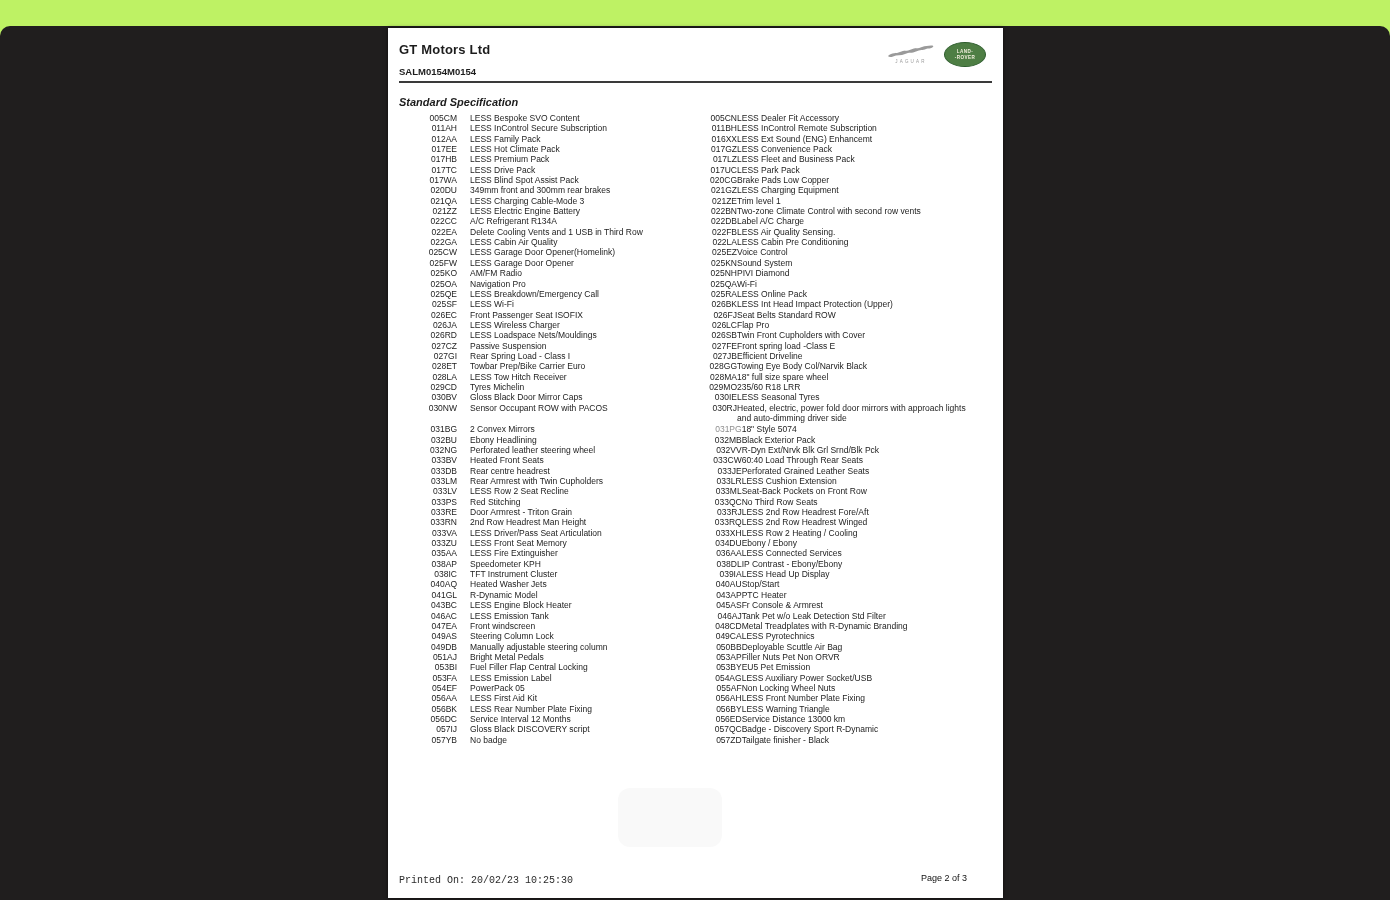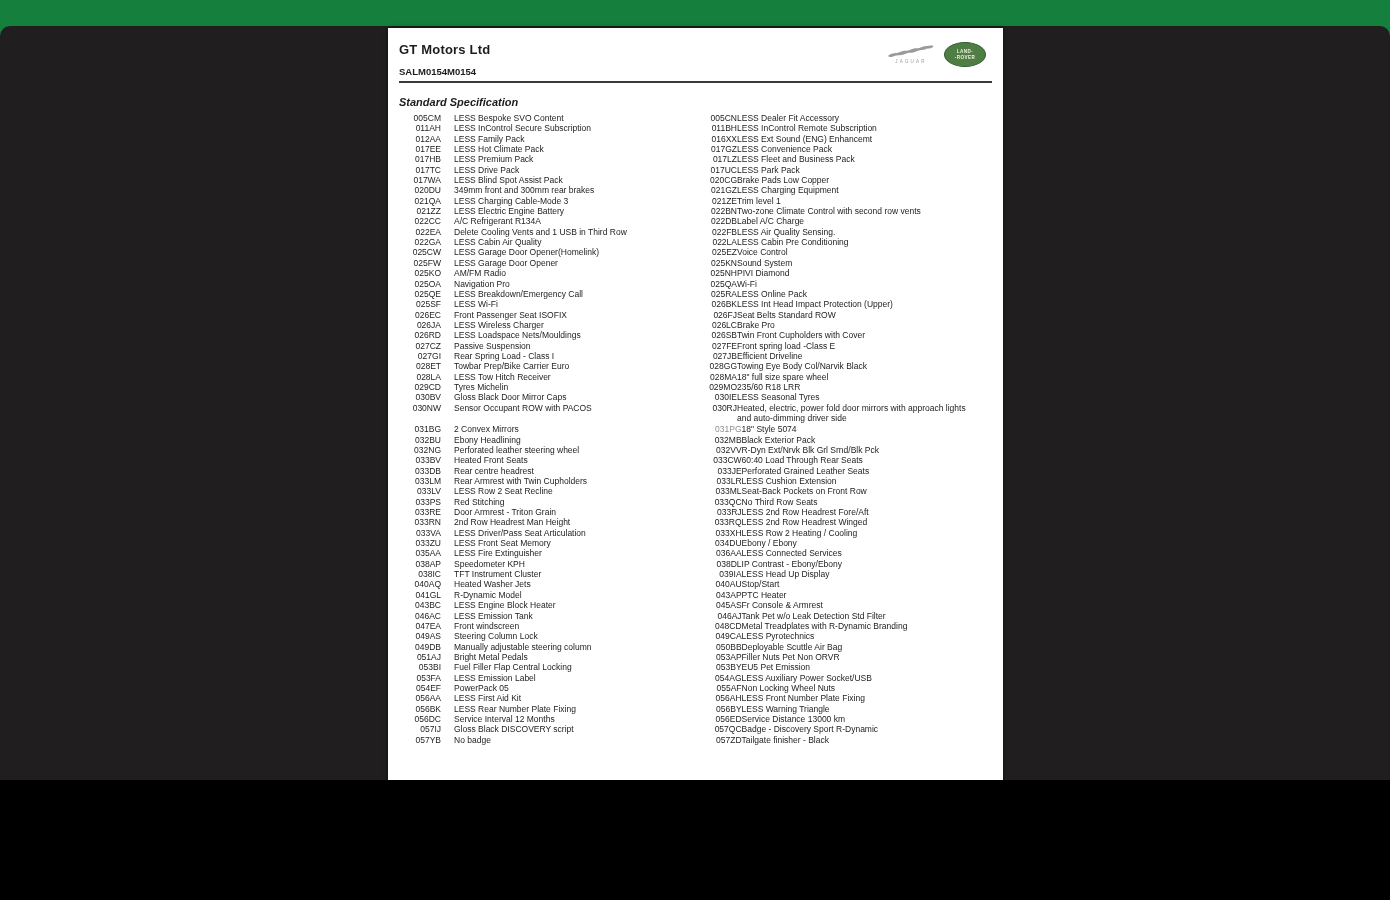--- a/index.html
+++ b/index.html
@@ -1,16 +1,16 @@
 <!DOCTYPE html>
 <html><head>
 <meta charset="utf-8">
 <style>
   html,body{margin:0;padding:0;background:#000;}
-  .viewport{position:relative;width:1390px;height:780px;background:#15803d;overflow:hidden;
+  .viewport{position:relative;width:1390px;height:900px;background:#bef264;overflow:hidden;
     font-family:"Liberation Sans",sans-serif;}
   .canvas-bg{position:absolute;left:0;top:26px;width:1390px;height:874px;background:#201e1e;
     border-top-left-radius:10px;border-top-right-radius:10px;}
   .page{position:absolute;left:388px;top:28px;width:615px;height:870px;background:#ffffff;
     color:#1c1c1c;box-shadow:0 0 4px rgba(0,0,0,.6);}
   
   .hdr{position:absolute;left:11px;right:11px;top:0;height:56px;}
   .dealer{position:absolute;left:0;top:14px;font-size:13px;font-weight:bold;letter-spacing:.2px;}
   .orderref{position:absolute;left:0;top:38px;font-size:9.5px;font-weight:bold;}
   .doctitle{position:absolute;left:0;right:0;top:23px;text-align:center;font-size:13.5px;font-weight:bold;}
@@ -21,21 +21,21 @@
   .lr-oval{width:40px;height:23px;background:#4e7e44;border:1px solid #2f5e2f;border-radius:50%;
     display:flex;flex-direction:column;align-items:center;justify-content:center;line-height:1.1;}
   .lr-oval span{color:#f4f0df;font-size:4.6px;font-weight:bold;letter-spacing:.4px;}
   .rule{position:absolute;left:11px;right:11px;top:53px;height:2px;background:#3a3a3a;}
   .sectitle{position:absolute;left:11px;top:68px;font-size:11px;font-weight:bold;font-style:italic;}
   
   .spec{position:absolute;left:0;top:85px;width:615px;font-size:8.5px;line-height:10.35px;}
   .spec-section{display:flex;align-items:flex-start;}
   .spec-section + .spec-section{margin-top:1px;gap:8px;}
   .spec-col{width:307px;}
-  .spec-col.left{padding-left:11px;box-sizing:border-box;}
+  .spec-col.left{padding-left:27px;box-sizing:border-box;}
   .spec-row{display:flex;align-items:flex-start;}
   .spec-row .code{width:42px;text-align:right;flex:none;}
   .spec-row .code.muted{color:#8f8f8f;}
   .spec-col.left .spec-row .desc{margin-left:13px;max-width:240px;}
   .spec-col.right .spec-row .desc{max-width:235px;}
   
   .watermark{position:absolute;left:230px;top:760px;width:104px;height:59px;background:#f9f9f9;
     border-radius:12px;}
   
   .printedon{position:absolute;left:11px;top:847px;font-size:10px;color:#2a2a2a;
@@ -267,21 +267,21 @@
             <div class="spec-row">
               <span class="code">026BK</span>
               <span class="desc">LESS Int Head Impact Protection (Upper)</span>
             </div>
             <div class="spec-row">
               <span class="code">026FJ</span>
               <span class="desc">Seat Belts Standard ROW</span>
             </div>
             <div class="spec-row">
               <span class="code">026LC</span>
-              <span class="desc">Brake Pro</span>
+              <span class="desc">Flap Pro</span>
             </div>
             <div class="spec-row">
               <span class="code">026SB</span>
               <span class="desc">Twin Front Cupholders with Cover</span>
             </div>
             <div class="spec-row">
               <span class="code">027FE</span>
               <span class="desc">Front spring load -Class E</span>
             </div>
             <div class="spec-row">

